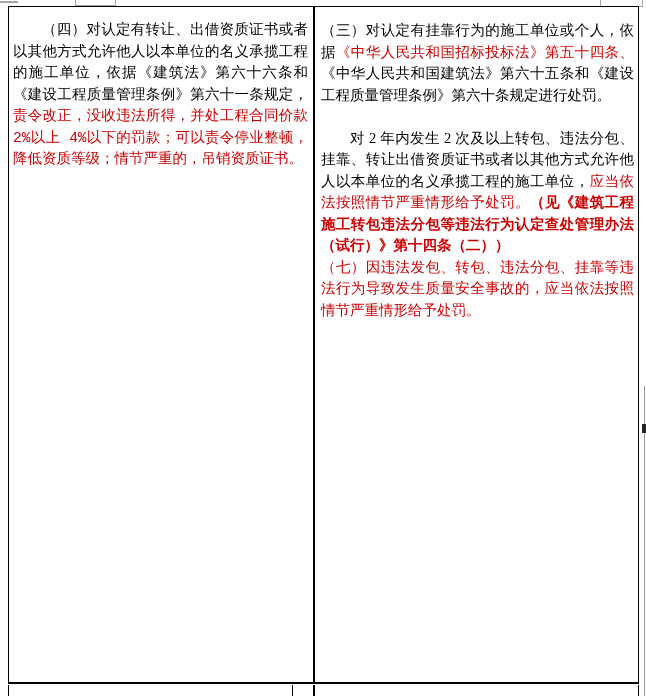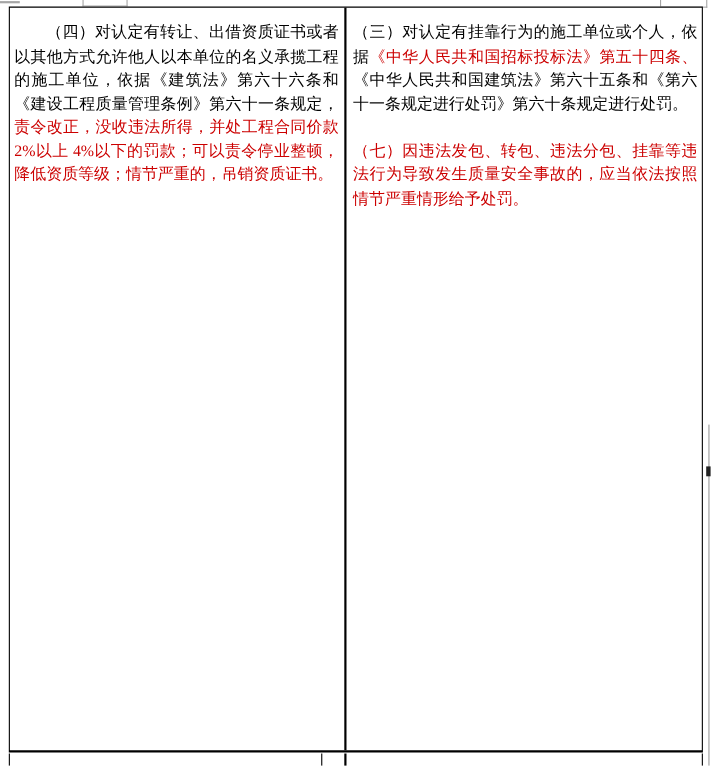--- a/index.html
+++ b/index.html
@@ -14,21 +14,21 @@
   .stub{position:absolute;background:#ffffff;border:1px solid var(--stub-gray,#a6a6a6);border-top:none;box-sizing:border-box;}
   .stub-line{position:absolute;background:var(--stub-gray,#a6a6a6);}
 
   
   .doc-table{
     position:absolute;left:8px;top:6px;width:631px;height:678px;
     box-sizing:border-box;border:1px solid var(--border,#000);
     border-bottom-width:2px;display:flex;background:#fff;
   }
   .cell{box-sizing:border-box;overflow:hidden;}
-  .cell-left{width:306px;border-right:2px solid var(--border,#000);padding:13px 5px 0 4px;}
+  .cell-left{width:306px;border-right:2px solid var(--border,#000);padding:13px 5px 0 4px;font-family:Liberation Mono, monospace;}
   .cell-right{flex:1;padding:13px 4px 0 6px;}
 
   .para{margin:0;font-size:14.5px;line-height:21.5px;text-align:justify;word-break:break-all;}
   .para.indent{text-indent:29px;}
   .para.gap-after{margin-bottom:21.5px;}
   .seg-black{color:#000000;}
   .seg-red{color:var(--red,#cc0000);}
   .seg-red-bold{color:var(--red,#cc0000);font-weight:bold;}
 
   
@@ -49,21 +49,22 @@
 
   <div class="stub-line" style="left:0;top:1px;width:18px;height:2px;"></div>
   <div class="stub" style="left:75px;top:0;width:41px;height:6px;"></div>
   <div class="stub" style="left:600px;top:0;width:43px;height:7px;"></div>
 
   <div class="doc-table">
     <div class="cell cell-left">
         <p class="para indent"><span class="seg-black">（四）对认定有转让、出借资质证书或者以其他方式允许他人以本单位的名义承揽工程的施工单位，依据《建筑法》第六十六条和《建设工程质量管理条例》第六十一条规定，</span><span class="seg-red">责令改正，没收违法所得，并处工程合同价款 2%以上 4%以下的罚款；可以责令停业整顿，降低资质等级；情节严重的，吊销资质证书。</span></p>
       </div>
     <div class="cell cell-right">
-        <p class="para gap-after"><span class="seg-black">（三）对认定有挂靠行为的施工单位或个人，依据</span><span class="seg-red">《中华人民共和国招标投标法》第五十四条、</span><span class="seg-black">《中华人民共和国建筑法》第六十五条和《第六十一条规定进行处罚》第六十条规定进行处罚。</span></p>
+        <p class="para gap-after"><span class="seg-black">（三）对认定有挂靠行为的施工单位或个人，依据</span><span class="seg-red">《中华人民共和国招标投标法》第五十四条、</span><span class="seg-black">《中华人民共和国建筑法》第六十五条和《建设工程质量管理条例》第六十条规定进行处罚。</span></p>
+        <p class="para indent"><span class="seg-black">对 2 年内发生 2 次及以上转包、违法分包、挂靠、转让出借资质证书或者以其他方式允许他人以本单位的名义承揽工程的施工单位，</span><span class="seg-red">应当依法按照情节严重情形给予处罚。</span><span class="seg-red-bold">（见《建筑工程施工转包违法分包等违法行为认定查处管理办法（试行）》第十四条（二））</span></p>
         <p class="para"><span class="seg-red">（七）因违法发包、转包、违法分包、挂靠等违法行为导致发生质量安全事故的，应当依法按照情节严重情形给予处罚。</span></p>
       </div>
   </div>
 
   <div class="bline bline-l"></div>
   <div class="bline bline-m1"></div>
   <div class="bline bline-m2"></div>
   <div class="bline bline-r"></div>
 
   <div class="edge-line"></div>

